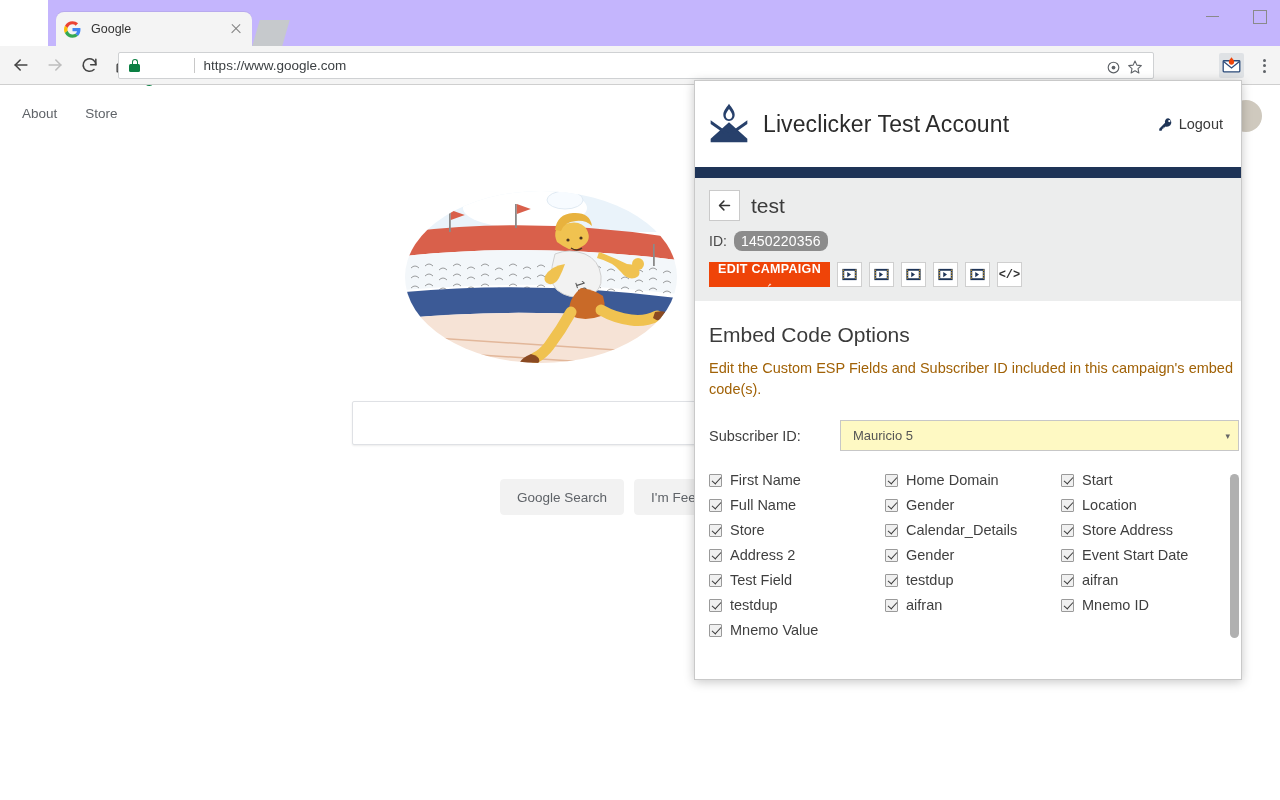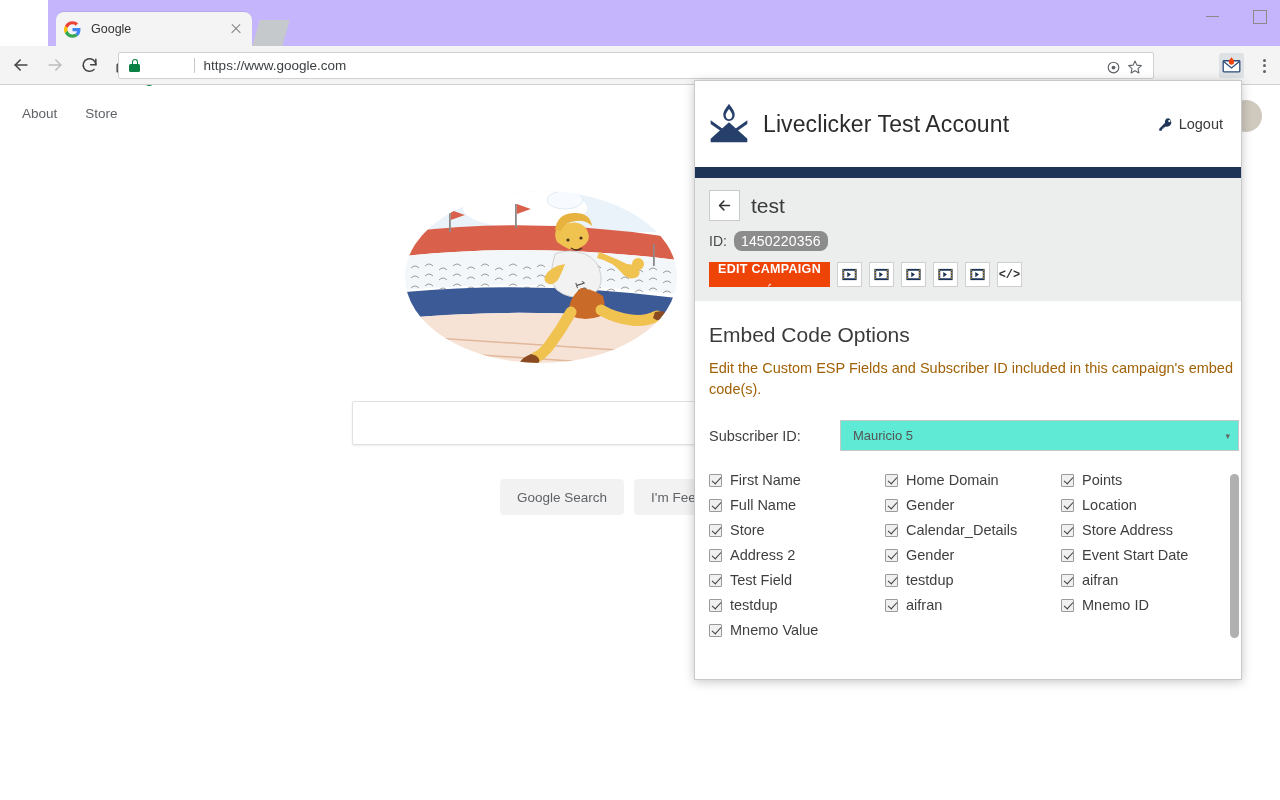--- a/index.html
+++ b/index.html
@@ -223,21 +223,21 @@
   .pop-body { padding: 22px 0 0 14px; flex: 1; display: flex; flex-direction: column; min-height: 0; }
   .sec-title { font-size: 21px; color: #3b3b3b; font-weight: normal; }
   .sec-desc {
     font-size: 14.5px; color: #a16207; line-height: 1.45;
     margin-top: 11px; width: 524px;
   }
 
   .sub-row { display: flex; align-items: center; margin-top: 20px; }
   .sub-label { font-size: 14.5px; color: #3f3f3f; width: 131px; flex: 0 0 131px; }
   .sub-select {
-    width: 399px; height: 31px; border: 1px solid #c7c7c7; background: #5eead4;
+    width: 399px; height: 31px; border: 1px solid #c7c7c7; background: #fef9c3;
     display: flex; align-items: center; padding: 0 8px 0 12px;
     font-size: 13px; color: #555;
   }
   .sub-select span:first-child { flex: 1; }
   .caret { font-size: 9px; color: #666; }
 
   .field-scroll {
     margin-top: 21px; flex: 1; min-height: 0;
     position: relative; overflow: hidden;
     padding-right: 18px;
@@ -579,21 +579,21 @@
             <div class="field-item">
               <span class="cbx"></span>
               <span class="field-label">First Name</span>
             </div>
             <div class="field-item">
               <span class="cbx"></span>
               <span class="field-label">Home Domain</span>
             </div>
             <div class="field-item">
               <span class="cbx"></span>
-              <span class="field-label">Points</span>
+              <span class="field-label">Start</span>
             </div>
             <div class="field-item">
               <span class="cbx"></span>
               <span class="field-label">Full Name</span>
             </div>
             <div class="field-item">
               <span class="cbx"></span>
               <span class="field-label">Gender</span>
             </div>
             <div class="field-item">

